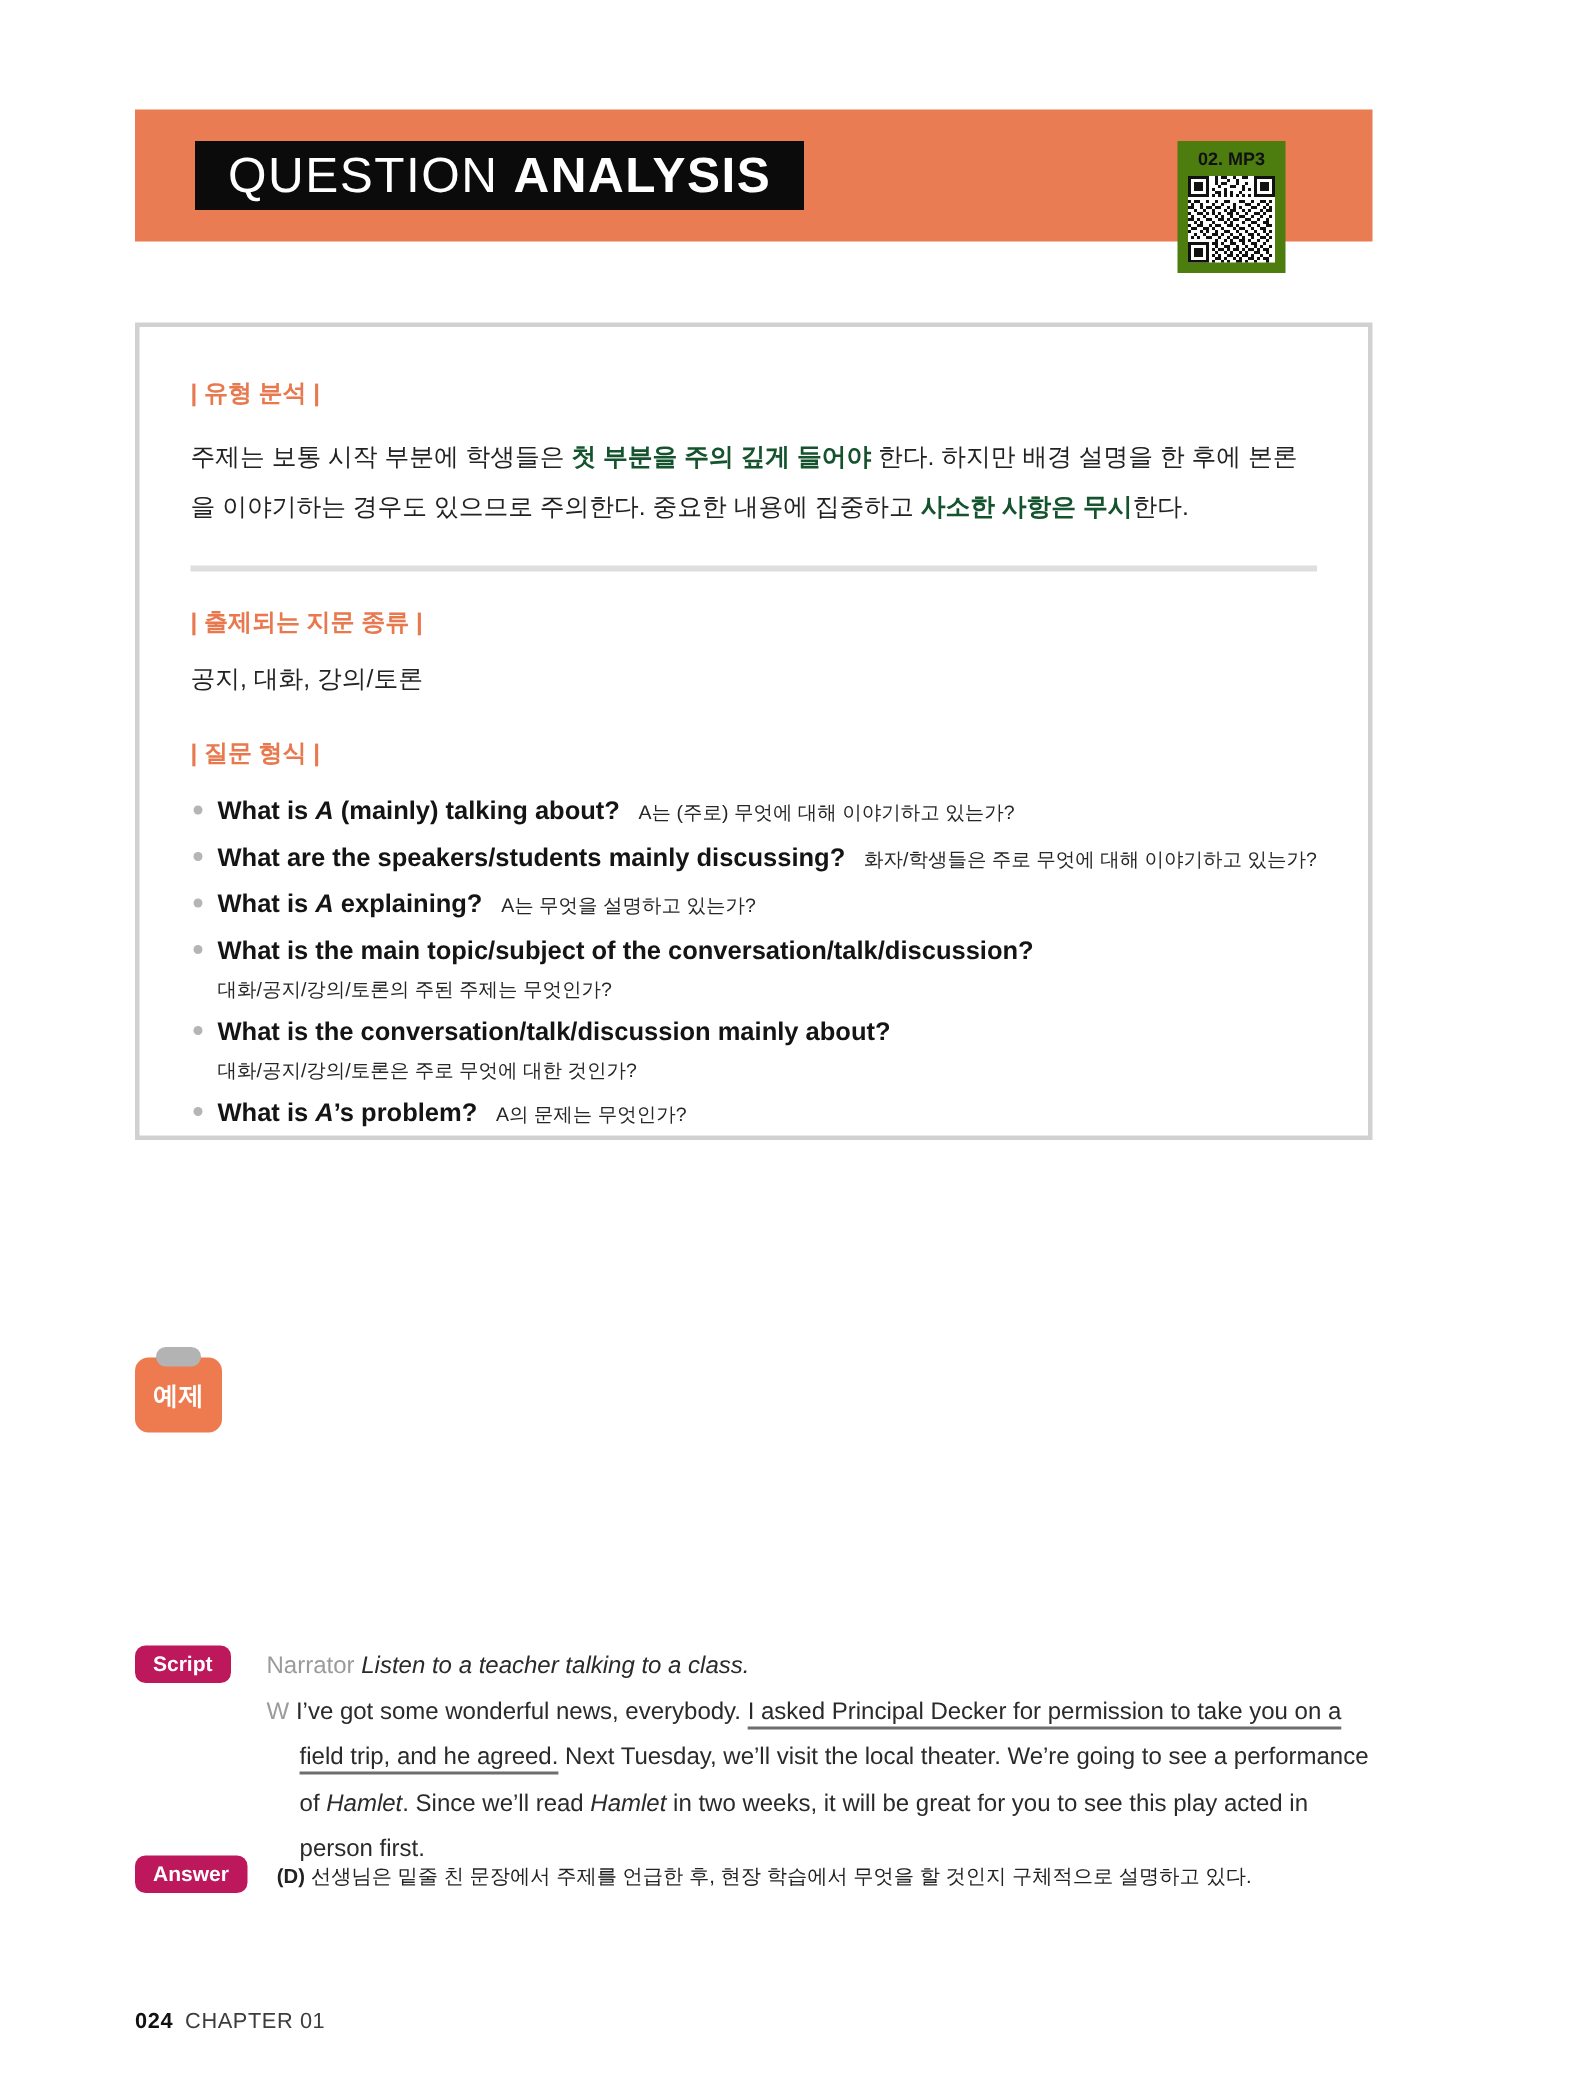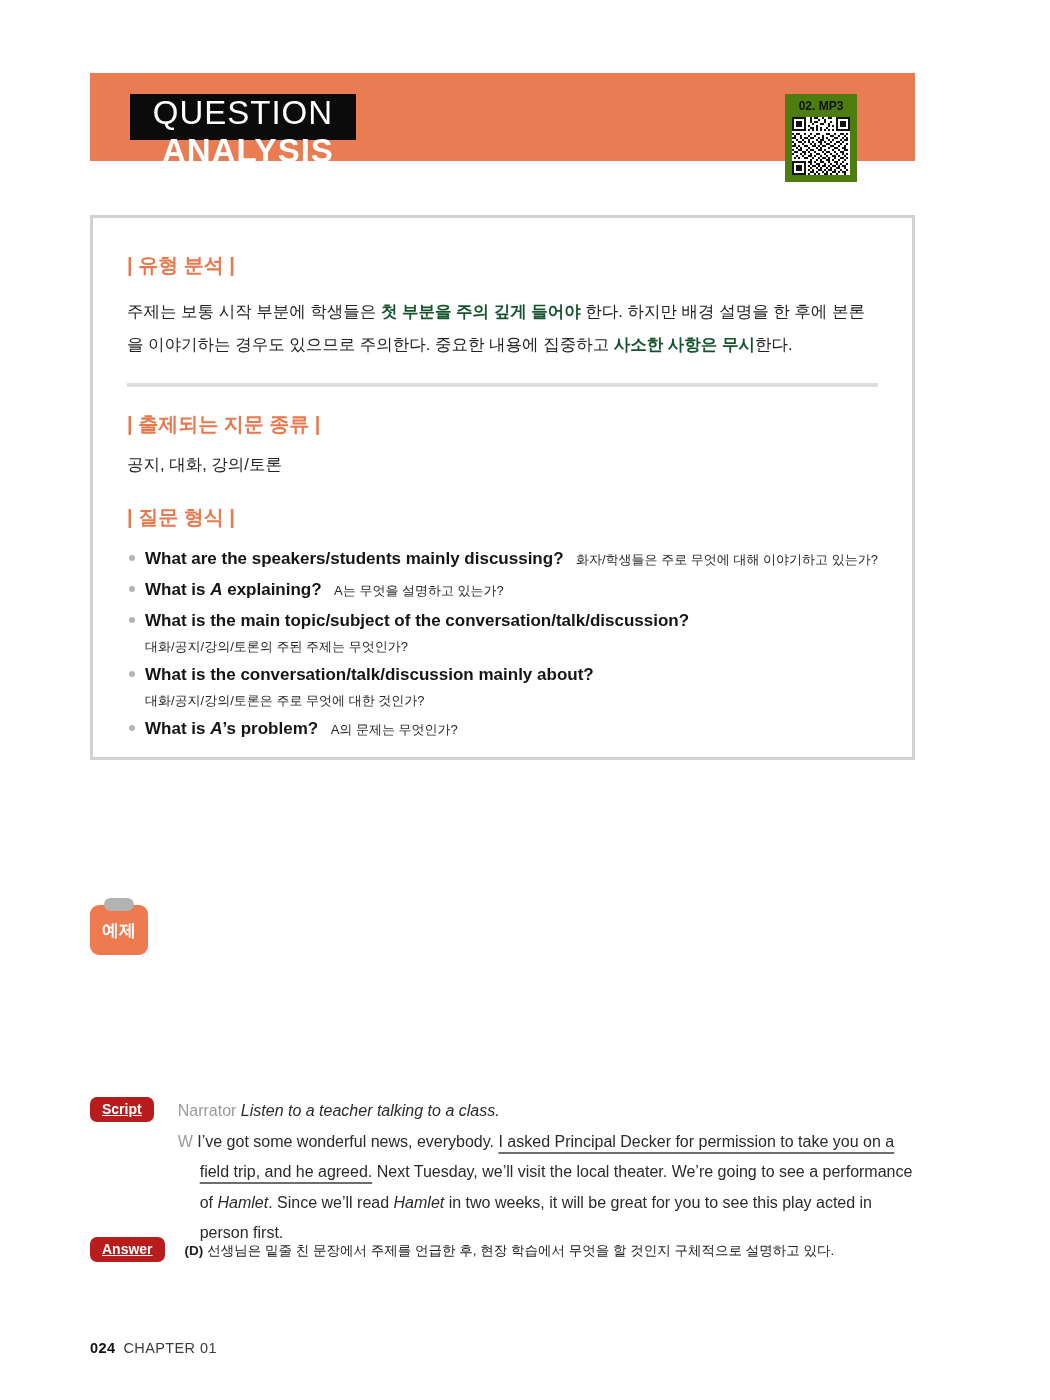--- a/index.html
+++ b/index.html
@@ -8,37 +8,37 @@
     width:1050px; height:1400px; position:relative;
     font-family:"Liberation Sans","DejaVu Sans",sans-serif;
     color:#1c1c1c; overflow:hidden;
   }
 
   
   .banner { position:absolute; left:90px; top:73px; width:825px; height:88px; background:#E97C52; }
   .title-box {
     position:absolute; left:40px; top:21px; height:46px; background:#0b0b0b;
     color:#ffffff; display:flex; align-items:center; padding:0 22px;
-    font-size:33px; letter-spacing:1px; white-space:nowrap;flex-direction:column;
+    font-size:33px; letter-spacing:1px; white-space:nowrap;
   }
   .title-box .light { font-weight:400; }
   .title-box .heavy { font-weight:700; margin-left:10px; }
   .mp3-box {
     position:absolute; left:695px; top:21px; width:72px; background:#4d7c0f;
     padding:5px 7px 7px; text-align:center; z-index:2;
   }
   .mp3-label { font-size:12px; font-weight:700; color:#111; margin-bottom:4px; white-space:nowrap; }
   .qr svg { display:block; width:58px; height:58px; }
 
   
   .main-box {
     position:absolute; left:90px; top:215px; width:825px; height:545px;
     border:3px solid #d1d1d1; background:#fff; padding:34px 34px 0;
   }
-  .sec-heading { color:#E8794F; font-weight:700; font-size:20px; margin-bottom:16px; }
+  .sec-heading { color:#E8794F; font-weight:700; font-size:16px; margin-bottom:16px; }
   .kpara { font-size:16.5px; line-height:33px; color:#222; }
   .kpara b { font-weight:700; color:#14532d; }
   .divider { height:4px; background:#dedede; margin:22px 0 24px; }
   .types-text { font-size:16.5px; color:#222; margin-bottom:28px; }
 
   .qlist { list-style:none; margin-top:2px; }
   .qlist li { position:relative; padding-left:18px; margin-bottom:7px; }
   .bullet { position:absolute; left:2px; top:8px; width:6px; height:6px; border-radius:50%; background:#b5b5b5; }
   .q-en { font-size:17px; font-weight:700; color:#141414; line-height:24px; }
   .q-en i { font-style:italic; }
@@ -57,22 +57,22 @@
     position:absolute; top:-7px; left:50%; transform:translateX(-50%);
     width:30px; height:13px; background:#b3b3b3; border-radius:7px;
   }
   .ex-question { font-size:16.5px; font-weight:700; color:#141414; padding-top:24px; }
   .ex-choices { margin-top:10px; font-size:16px; color:#1d1d1d; }
   .ex-choices div { line-height:30px; }
 
   
   .script { position:absolute; left:90px; top:1096px; width:850px; display:flex; }
   .badge-dark {
-    flex:0 0 auto; height:25px; background:#b91c1c; border-radius:7px; color:#fff;
-    font-weight:700; font-size:14px; padding:0 12px; line-height:25px; margin-top:1px;text-decoration:underline;
+    flex:0 0 auto; height:25px; background:#be185d; border-radius:7px; color:#fff;
+    font-weight:700; font-size:14px; padding:0 12px; line-height:25px; margin-top:1px;
   }
   .script-body { margin-left:24px; width:742px; font-size:16px; line-height:30.5px; color:#2a2a2a; }
   .speaker { color:#9b9b9b; }
   .narrator-line i { font-style:italic; }
   .w-para { padding-left:22px; text-indent:-22px; margin-top:0; }
   .u-seg { text-decoration:underline; text-decoration-thickness:1.5px; text-underline-offset:5px; text-decoration-color:#6e6e6e; }
 
   
   .answer { position:absolute; left:90px; top:1236px; width:850px; display:flex; align-items:flex-start; }
   .answer-text { margin-left:20px; font-size:13.5px; line-height:25px; color:#222; padding-top:2px; }
@@ -315,20 +315,25 @@
   <div class="divider"></div>
 
   <div class="sec-heading">| 출제되는 지문 종류 |</div>
   <div class="types-text">공지, 대화, 강의/토론</div>
 
   <div class="sec-heading">| 질문 형식 |</div>
 
   <ul class="qlist">
     <li>
       <span class="bullet"></span>
+      <span class="q-en"><span>What is </span><i>A</i><span> (mainly) talking about?</span></span>
+      <span class="q-ko">A는 (주로) 무엇에 대해 이야기하고 있는가?</span>
+    </li>
+    <li>
+      <span class="bullet"></span>
       <span class="q-en"><span>What are the speakers/students mainly discussing?</span></span>
       <span class="q-ko">화자/학생들은 주로 무엇에 대해 이야기하고 있는가?</span>
     </li>
     <li>
       <span class="bullet"></span>
       <span class="q-en"><span>What is </span><i>A</i><span> explaining?</span></span>
       <span class="q-ko">A는 무엇을 설명하고 있는가?</span>
     </li>
     <li>
       <span class="bullet"></span>

